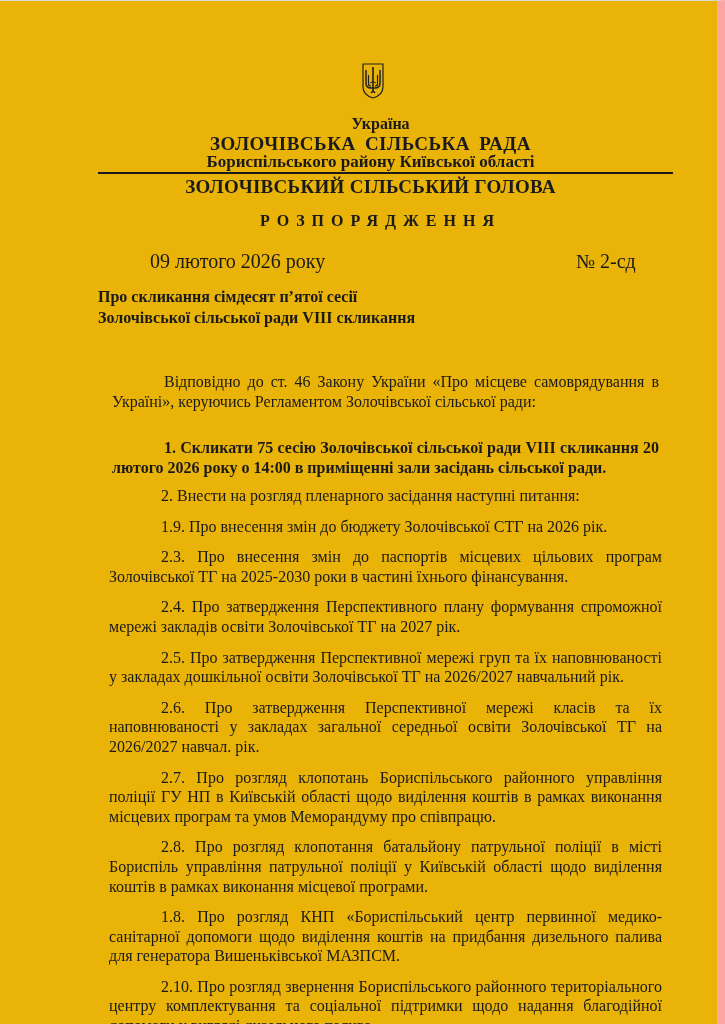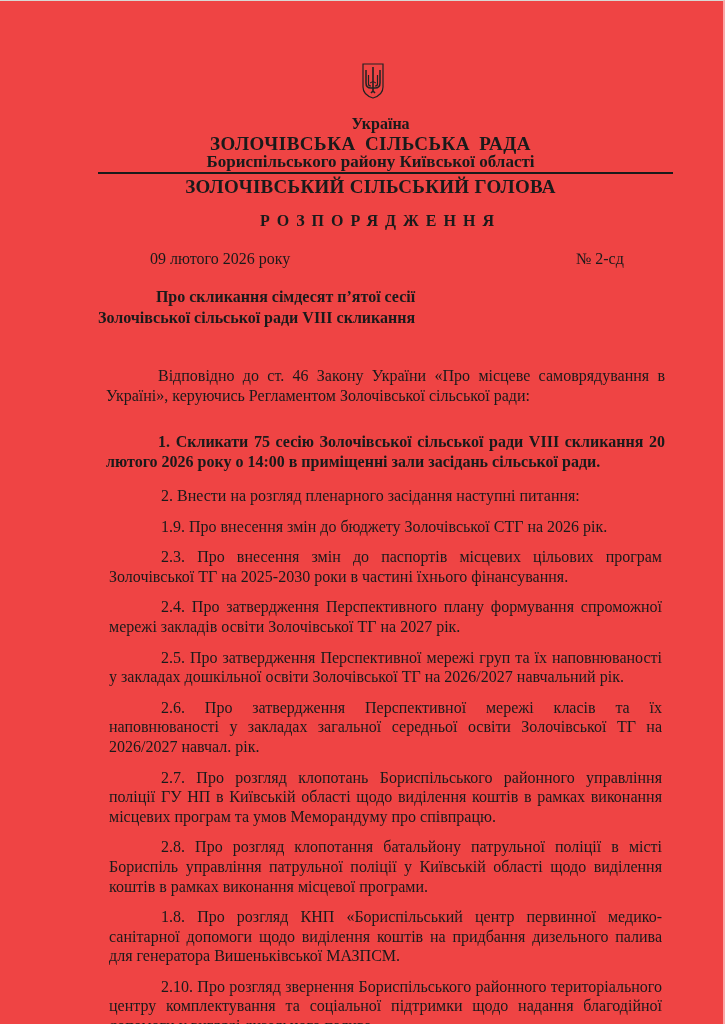--- a/index.html
+++ b/index.html
@@ -13,24 +13,24 @@
       position: relative;
       overflow: hidden;
       font-family: "Liberation Serif", "DejaVu Serif", serif;
       color: #1a1a1a;
     }
     .page {
       position: absolute;
       left: 0; top: 0;
       width: 725px;
       height: 1024px;
-      background: #ef4444;
+      background: #eab308;
       box-sizing: border-box;
       border-top: 1px solid #d8d8d4;
-      border-right: 2px solid #fca5a5;
+      border-right: 8px solid #fca5a5;
     }
     .emblem {
       position: absolute;
       left: 362px;
       top: 62px;
       width: 22px;
       height: 36px;
     }
     .emblem svg { width: 100%; height: 100%; display: block; }
 
@@ -53,48 +53,47 @@
       width: 575px;
       height: 2px;
       background: #1a1a1a;
     }
     .hdr-head { top: 176px; font-size: 19px; letter-spacing: 0.3px; left: 8px; }
     .hdr-doctype { top: 212px; font-size: 16px; letter-spacing: 7px; left: 18px; }
 
     .dateline {
       position: absolute;
       top: 250px;
-      font-size: 16px;
+      font-size: 20px;
       line-height: 1;
     }
     .date { left: 150px; }
     .number { left: 576px; }
 
     .subject {
       position: absolute;
       left: 98px;
       top: 285px;
       font-size: 16px;
       font-weight: bold;
       line-height: 21px;
-      text-align: right;
     }
     .subject div { white-space: nowrap; }
 
     .body {
       position: absolute;
       left: 98px;
       width: 575px;
       font-size: 16px;
       line-height: 19.6px;
       text-align: justify;
     }
     .para {
       text-indent: 52px;
-      margin: 8px;
+      margin: 14px;
     }
     .intro { top: 357px; }
     .item1 { top: 423px; font-weight: bold; }
     .item2 { top: 474px; }
     .sub {
       text-indent: 52px;
       margin: 11px;
     }
   </style>
 </head>

